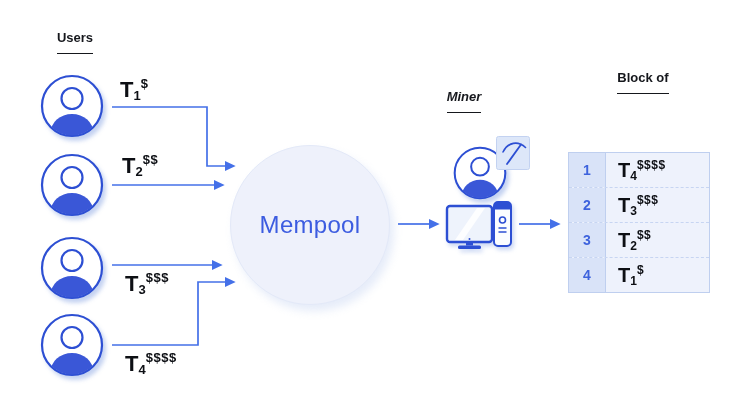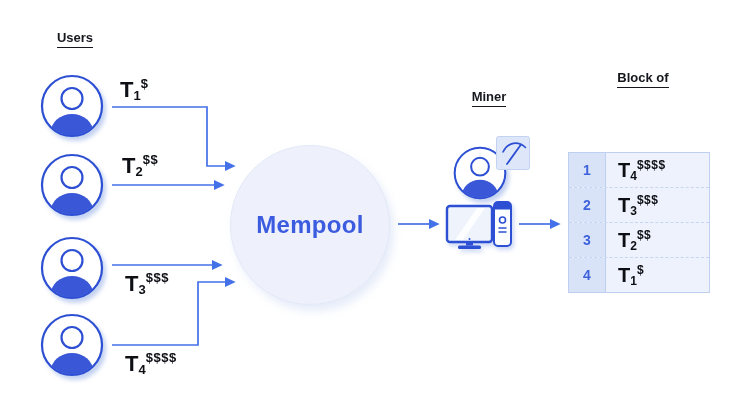--- a/index.html
+++ b/index.html
@@ -4,36 +4,36 @@
 <style>
   html,body { margin:0; padding:0; background:#ffffff; }
   .canvas {
     position:relative; width:750px; height:414px; background:#ffffff;
     font-family:"Liberation Sans", sans-serif; overflow:hidden;
   }
   .arrows { position:absolute; left:0; top:0; }
   .arrow { stroke:#4470e8; stroke-width:1.7; fill:none; }
 
   .heading { position:absolute; font-weight:700; font-size:13px; color:#15171c; text-align:center; }
-  .heading .u { border-bottom:1.6px solid #15171c; padding-bottom:2px; display:inline-block; }
+  .heading .u { border-bottom:1.6px solid #15171c; padding-bottom:8px; display:inline-block; }
 
   .avatar { position:absolute; filter:drop-shadow(3px 4px 2px rgba(190,205,240,0.9)); }
 
   .tx-label { position:absolute; color:#0d0f14; white-space:nowrap; }
   .tx-base { font-size:22px; font-weight:700; }
   .tx-sub  { font-size:13px; font-weight:700; vertical-align:-3px; }
   .tx-sup  { font-size:13px; font-weight:700; vertical-align:9px; letter-spacing:0.5px; }
 
   .mempool-circle {
     position:absolute; left:230px; top:145px; width:158px; height:158px;
     border-radius:50%; background:#eef1fb; border:1px solid #e3e9f8;
     display:flex; align-items:center; justify-content:center;
     box-shadow:4px 6px 8px rgba(200,212,242,0.45);
   }
-  .mempool-label { font-size:24px; font-weight:700; color:#3c5ce0; letter-spacing:0.3px; }
+  .mempool-label { font-size:24px; font-weight:400; color:#3c5ce0; letter-spacing:0.3px; }
 
   .pickaxe-box { position:absolute; left:496px; top:136px; }
   .computer { position:absolute; left:445px; top:199px; filter:drop-shadow(2px 3px 2px rgba(190,205,240,0.8)); }
 
   .block-table {
     position:absolute; left:568px; top:152px; width:142px; height:141px;
     border:1px solid #bfcfef; background:#eef2fc; display:flex; flex-direction:column;
     box-sizing:border-box;
   }
   .block-row { flex:1; display:flex; min-height:0; }
@@ -62,21 +62,21 @@
     <path class="arrow" d="M112,185 L215,185" marker-end="url(#ah)"></path>
     <path class="arrow" d="M112,265 L213,265" marker-end="url(#ah)"></path>
     <path class="arrow" d="M112,345 L198,345 L198,282 L226,282" marker-end="url(#ah)"></path>
     <path class="arrow" d="M398,224 L430,224" marker-end="url(#ah)"></path>
     <path class="arrow" d="M519,224 L551,224" marker-end="url(#ah)"></path>
   </svg>
 
   <div class="heading" style="left:45px; top:30px; width:60px;">
     <span class="u">Users</span>
   </div>
-  <div class="heading" style="left:449px; top:89px; width:80px;">
+  <div class="heading" style="left:424px; top:89px; width:80px;font-style:italic;">
     <span class="u">Miner</span>
   </div>
   <div class="heading" style="left:583px; top:71px; width:120px; line-height:1.1;">
     <div style="margin-bottom:3px;"><span class="u">Block of</span></div>
   </div>
 
   <svg class="avatar" style="left:40px; top:74px;" width="64" height="64" viewBox="0 0 64 64">
     <defs>
         <clipPath id="ac1">
           <circle cx="32" cy="32" r="29.5"></circle>

